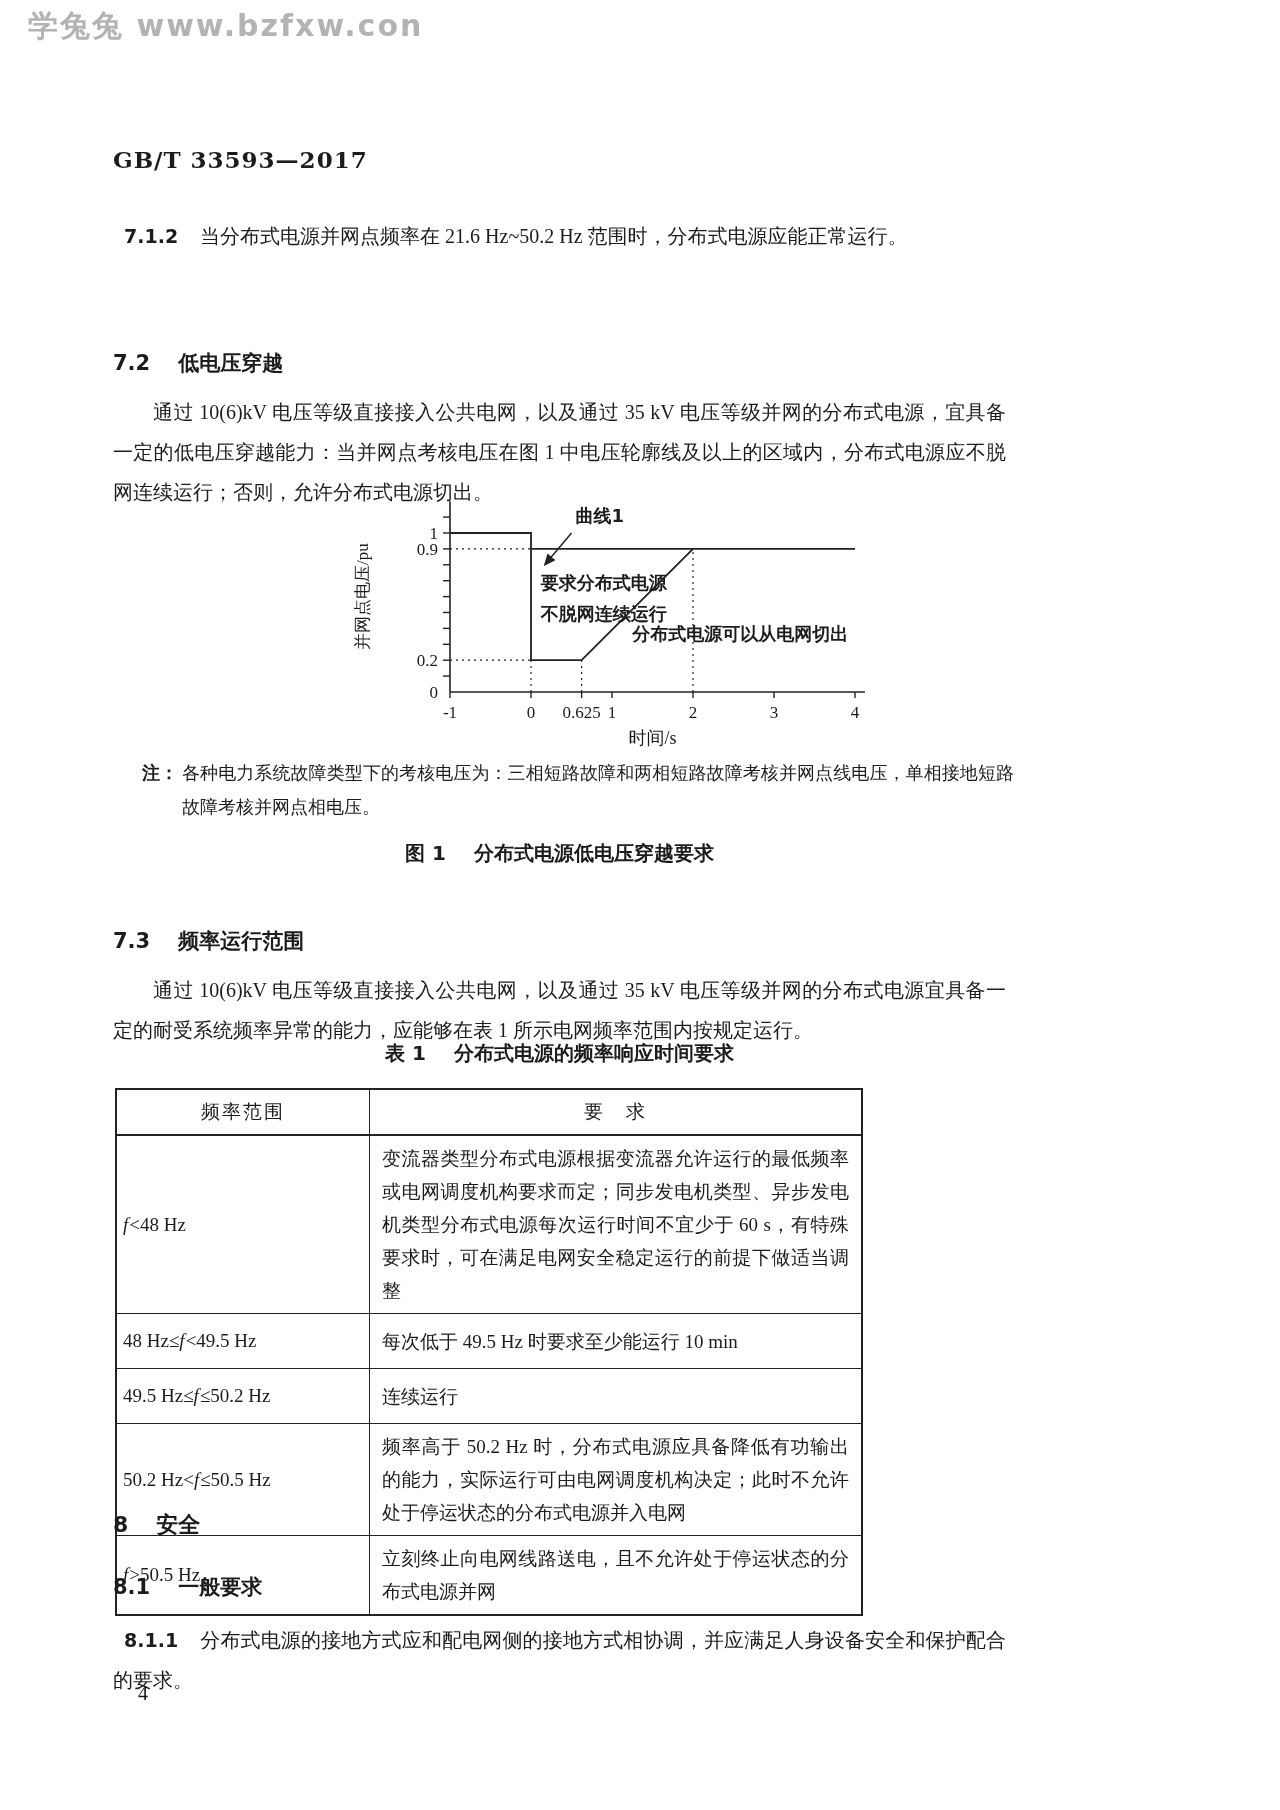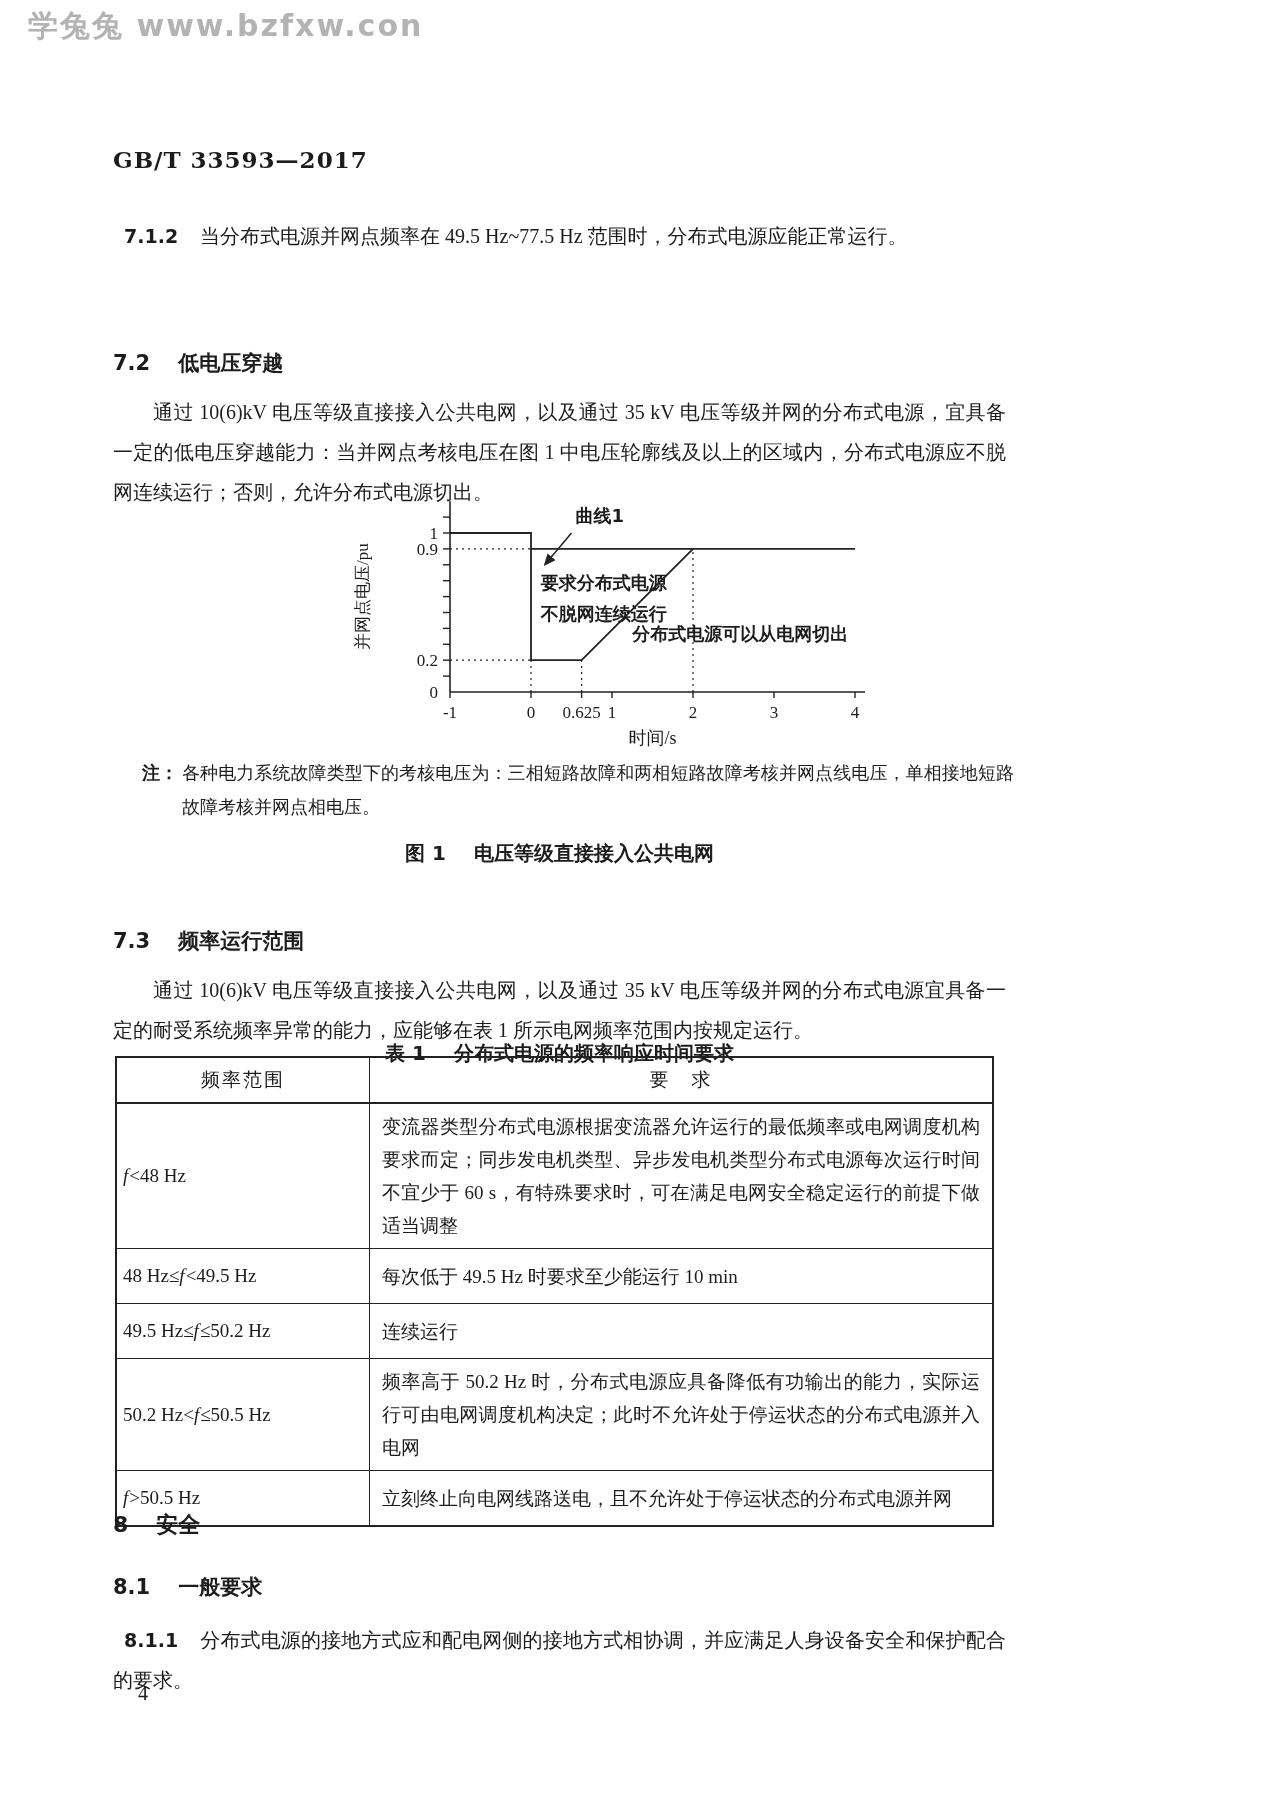--- a/index.html
+++ b/index.html
@@ -35,21 +35,21 @@
   }
   .note-label { flex:0 0 auto; font-weight:600; }
   .note-text { margin-left:4px; text-align:justify; }
   .caption {
     position:absolute; left:113px; width:893px; text-align:center;
     font-family:"DejaVu Sans", sans-serif; font-weight:700; font-size:20px;
   }
   .caption .cap-label { margin-right:28px; }
   .chart-wrap { position:absolute; left:350px; top:466px; width:520px; height:300px; }
   .freq-table {
-    position:absolute; left:115px; top:1056px; width:879px;
+    position:absolute; left:115px; top:1088px; width:748px;
     border-collapse:collapse; font-size:19px; border:2.5px solid #222;
   }
   .freq-table th {
     border:1.5px solid #222; border-bottom:2.5px solid #222; height:42px;
     font-weight:400; font-size:19px; letter-spacing:2px;
   }
   .freq-table td { border:1.5px solid #222; }
   .freq-table td.col-range {
     width:240px; vertical-align:middle; padding:16px 6px;
   }
@@ -63,21 +63,21 @@
 </head>
 <body>
 
 <div class="page">
 
   <div class="watermark">学兔兔 www.bzfxw.con</div>
 
   <div class="doc-number">GB/T 33593—2017</div>
 
   <p class="para" style="top:196px;">
-    <span class="cnum">7.1.2</span><span>当分布式电源并网点频率在 49.5 Hz~77.5 Hz 范围时，分布式电源应能正常运行。</span>
+    <span class="cnum">7.1.2</span><span>当分布式电源并网点频率在 21.6 Hz~50.2 Hz 范围时，分布式电源应能正常运行。</span>
   </p>
 
 
   <h3 class="heading" style="top:328px;">
     <span class="hnum">7.2</span><span>低电压穿越</span>
   </h3>
 
   <p class="para indent" style="top:372px;">
     <span>通过 10(6)kV 电压等级直接接入公共电网，以及通过 35 kV 电压等级并网的分布式电源，宜具备一定的低电压穿越能力：当并网点考核电压在图 1 中电压轮廓线及以上的区域内，分布式电源应不脱网连续运行；否则，允许分布式电源切出。</span>
   </p>
@@ -136,21 +136,21 @@
         <text x="18" y="130.60000000000002" text-anchor="middle" font-size="17" transform="rotate(-90 18 130.60000000000002)">并网点电压/pu</text>
       </svg>
   </div>
 
   <div class="note">
     <span class="note-label">注：</span>
     <span class="note-text">各种电力系统故障类型下的考核电压为：三相短路故障和两相短路故障考核并网点线电压，单相接地短路故障考核并网点相电压。</span>
   </div>
 
   <div class="caption" style="top:840px;">
-    <span class="cap-label">图 1</span><span>电压等级直接接入公共电网</span>
+    <span class="cap-label">图 1</span><span>分布式电源低电压穿越要求</span>
   </div>
 
   <h3 class="heading" style="top:906px;">
     <span class="hnum">7.3</span><span>频率运行范围</span>
   </h3>
 
   <p class="para indent" style="top:950px;">
     <span>通过 10(6)kV 电压等级直接接入公共电网，以及通过 35 kV 电压等级并网的分布式电源宜具备一定的耐受系统频率异常的能力，应能够在表 1 所示电网频率范围内按规定运行。</span>
   </p>
 

